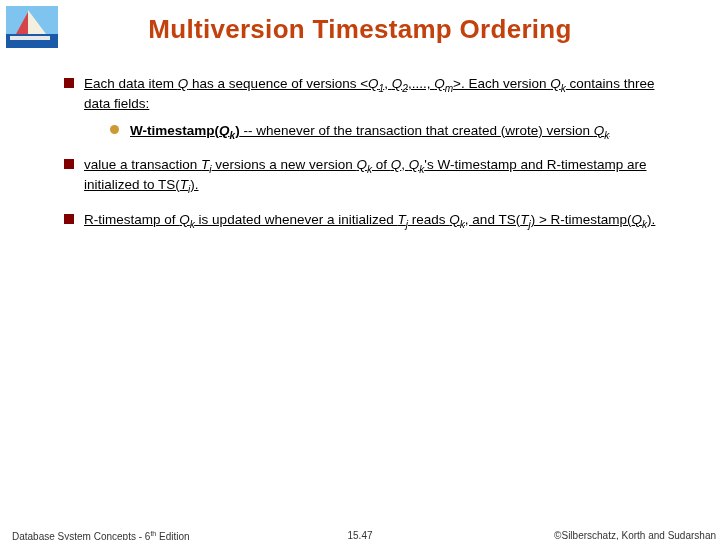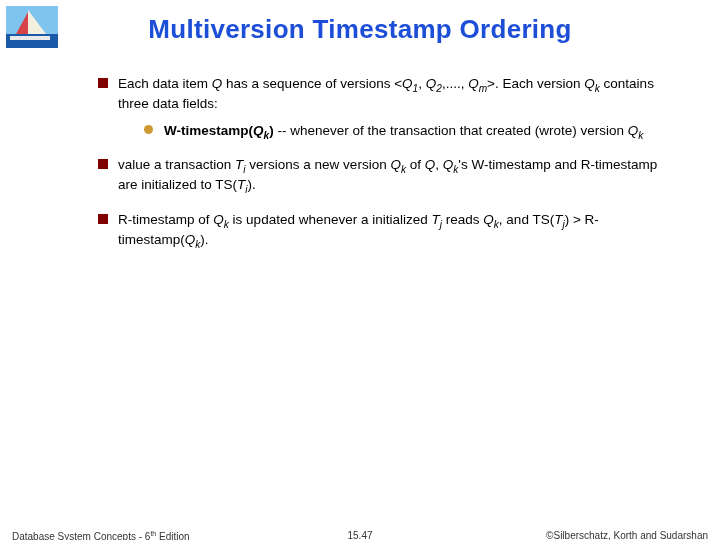--- a/index.html
+++ b/index.html
@@ -17,28 +17,29 @@
     position: absolute;
     top: 6px;
     left: 6px;
     width: 52px;
     height: 42px;
   }
   .title {
     text-align: center;
     font-size: 26px;
     font-weight: bold;
-    color: #1d4ed8;
+    color: #c2410c;
     padding-top: 14px;
     letter-spacing: 0.3px;
   }
   .content {
-    padding: 30px 40px 0 94px;
+    padding: 30px 40px 0 60px;
     font-size: 13.5px;
     line-height: 1.35;
+    text-decoration: underline;
   }
   .lvl1 {
     position: relative;
     padding-left: 24px;
     margin-bottom: 14px;
   }
   .lvl1::before {
     content: "";
     position: absolute;
     left: 4px;
@@ -67,21 +68,21 @@
   .footer {
     position: absolute;
     bottom: 10px;
     left: 0;
     width: 100%;
     font-size: 10px;
     color: #333;
   }
   .f-left   { position: absolute; left: 12px; }
   .f-center { position: absolute; left: 50%; transform: translateX(-50%); }
-  .f-right  { position: absolute; right: 12px; margin-left: 44px; }
+  .f-right  { position: absolute; right: 4px; margin-left: 44px; }
   sup { font-size: 0.7em; }
 </style>
 </head>
 <body>
 
 <div class="logo">
   <svg viewBox="0 0 52 42" width="52" height="42">
     <rect x="0" y="0" width="52" height="28" fill="#7fc4ee"></rect>
     <rect x="0" y="28" width="52" height="14" fill="#1a5aa8"></rect>
     <polygon points="10,28 22,6 22,28" fill="#d6444a"></polygon>

